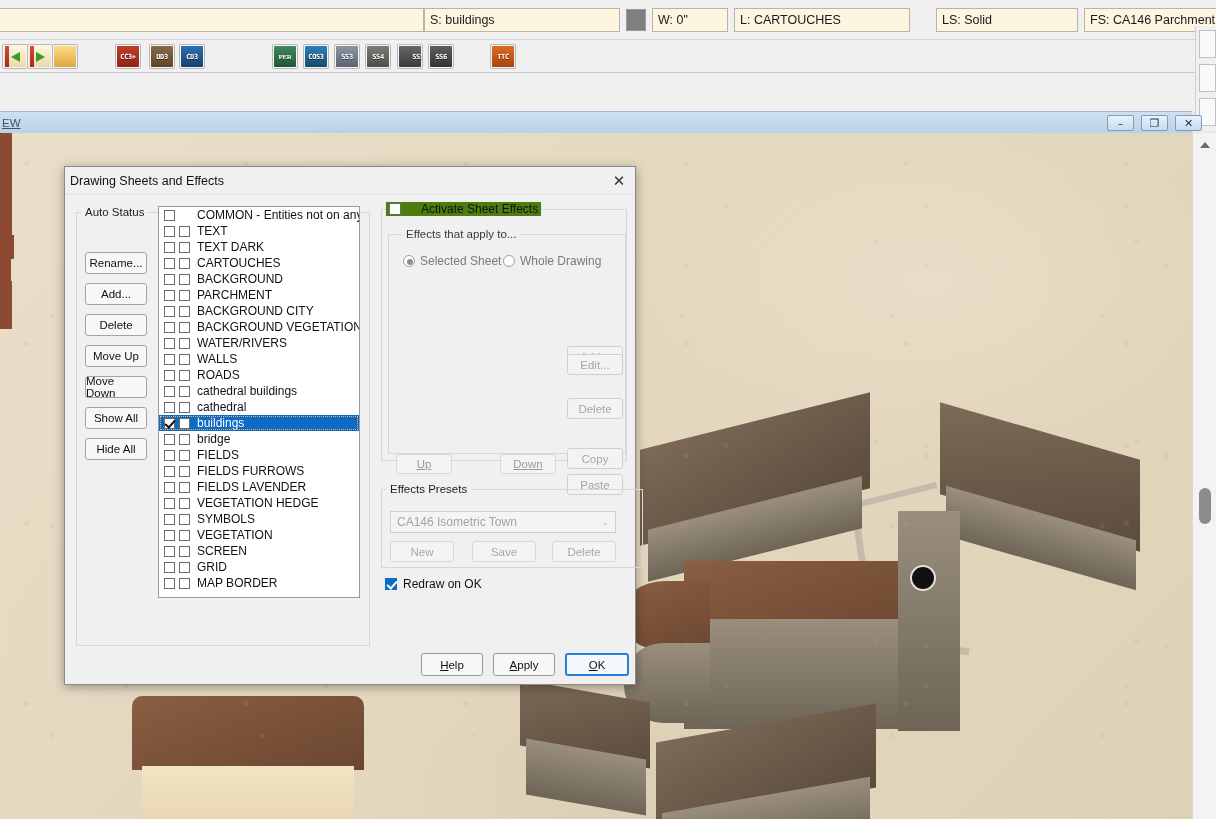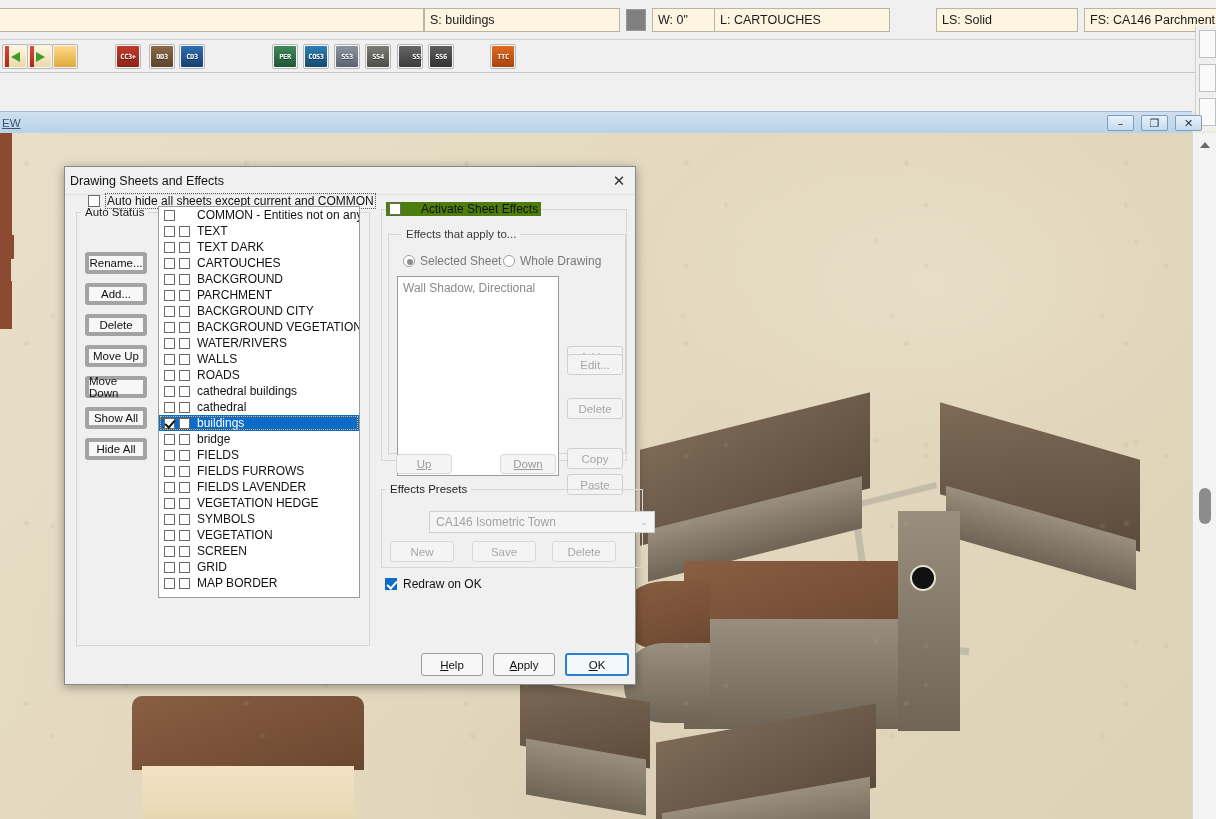--- a/index.html
+++ b/index.html
@@ -49,21 +49,21 @@
     position:absolute; top:8px; height:24px;
     background:#fdf5e0; border:1px solid #b9b4a4;
     display:flex; align-items:center; padding:0 5px;
     font-size:12.5px; color:#1a1a1a; white-space:nowrap; overflow:hidden;
   }
   #sf-blank { left:-4px; width:428px; }
   #sf-s     { left:424px; width:196px; }
   #sf-swatch{ left:626px; width:20px; top:9px; height:22px;
               background:#808080; border:1px solid #9a9a9a; }
   #sf-w     { left:652px; width:76px; }
-  #sf-l     { left:714px; width:176px; }
+  #sf-l     { left:734px; width:176px; }
   #sf-ls    { left:936px; width:142px; }
   #sf-fs    { left:1084px; width:146px; }
 
   
   #toolbar {
     position:absolute; left:0; top:40px; width:1216px; height:33px;
     background:#f0f0f0; border-bottom:1px solid #c8c8c8;
   }
   .tbtn {
     position:absolute; top:4px; width:26px; height:25px;
@@ -82,21 +82,21 @@
   .g-book { background:linear-gradient(180deg,#fff8e0,#ead9a8); position:relative; }
   .g-book::before{ content:""; position:absolute; left:1px; top:0; width:4px; height:100%;
                    background:linear-gradient(180deg,#d94a3a,#a32b1e); }
   .arrow { width:0;height:0;border-top:5px solid transparent;border-bottom:5px solid transparent; }
   .a-left  { border-right:9px solid #3f9b27; }
   .a-right { border-left:9px solid #3f9b27; }
   .g-folder{ background:linear-gradient(180deg,#ffd98a,#e0a93c); }
   .g-cc3 { background:linear-gradient(180deg,#c23a2a,#8e2317); }
   .g-dd3 { background:linear-gradient(180deg,#8a6a4a,#5d4429); }
   .g-cd3 { background:linear-gradient(180deg,#2e6fb5,#17406e); }
-  .g-per { background:linear-gradient(180deg,#3e8a5a,#1f5636); }
+  .g-per { background:linear-gradient(180deg,#3e8a5a,#1f5636);font-family:Liberation Serif, serif; }
   .g-cos { background:linear-gradient(180deg,#2d7fb8,#16496e); }
   .g-ss3 { background:linear-gradient(180deg,#8d94a0,#5a6370); }
   .g-ss4 { background:linear-gradient(180deg,#7d7d75,#4e4e48); }
   .g-ss5 { background:linear-gradient(180deg,#676767,#3b3b3b);padding-left:16px; }
   .g-ss6 { background:linear-gradient(180deg,#5e5e5e,#333); }
   .g-ttc { background:linear-gradient(180deg,#e06a22,#a84410); }
 
   
   #mdi-bar {
     position:absolute; left:0; top:111px; width:1192px; height:22px;
@@ -176,21 +176,21 @@
 
   #autohide-row {
     position:absolute; left:23px; top:26px; display:flex; align-items:center; gap:5px;
   }
   #autohide-label {
     font-size:12px; color:#111; border:1px dotted #555; padding:0 1px;
   }
 
   .sbtn {
     position:absolute; left:20px; width:62px; height:22px;
-    border:4px solid #a3a3a3; border-radius:3px; background:#f7f7f7;
+    border:1px solid #a3a3a3; border-radius:3px; background:#f7f7f7;
     font-size:11.5px; color:#111; display:flex; align-items:center; justify-content:center;
   }
 
   #sheet-list {
     position:absolute; left:93px; top:39px; width:202px; height:392px;
     background:#fff; border:1px solid #9a9a9a; overflow:hidden;
   }
   .lrow {
     height:16px; display:flex; align-items:center; gap:4px;
     padding-left:5px; font-size:12px; color:#111; white-space:nowrap;
@@ -230,21 +230,21 @@
     position:absolute; top:244px; width:56px; height:20px;
     border:1px solid #d8d8d8; border-radius:3px; background:#f4f4f4;
     font-size:11.5px; color:#9a9a9a; display:flex; align-items:center; justify-content:center;
   }
   .udline { text-decoration:underline; }
 
   #preset-select {
     position:absolute; left:8px; top:16px; width:226px; height:22px;
     border:1px solid #d0d0d0; background:#f4f4f4;
     display:flex; align-items:center; padding:0 6px;
-    font-size:12px; color:#a3a3a3;margin-left:39px;
+    font-size:12px; color:#a3a3a3;
   }
   #preset-caret { margin-left:auto; font-size:9px; color:#b5b5b5; }
   .pbtn {
     position:absolute; top:46px; width:64px; height:21px;
     border:1px solid #d8d8d8; border-radius:3px; background:#f4f4f4;
     font-size:11.5px; color:#a8a8a8; display:flex; align-items:center; justify-content:center;
   }
 
   #redraw-row { position:absolute; left:320px; top:410px; display:flex; align-items:center; gap:6px;justify-content:center; }
   #redraw-label{ font-size:12px; color:#111; }
@@ -380,24 +380,20 @@
 
   <div id="dlg-titlebar">
     <span id="dlg-title">Drawing Sheets and Effects</span>
     <div id="dlg-close">✕</div>
   </div>
 
   <fieldset class="grp" id="grp-sheet">
     <legend>Auto Status</legend>
   </fieldset>
 
-  <div id="autohide-row">
-    <span class="cb"></span>
-    <span id="autohide-label">Auto hide all sheets except current and COMMON</span>
-  </div>
 
   <div class="sbtn" style="top:85px;">Rename...</div>
   <div class="sbtn" style="top:116px;">Add...</div>
   <div class="sbtn" style="top:147px;">Delete</div>
   <div class="sbtn" style="top:178px;">Move Up</div>
   <div class="sbtn" style="top:209px;">Move Down</div>
   <div class="sbtn" style="top:240px;">Show All</div>
   <div class="sbtn" style="top:271px;">Hide All</div>
 
   <div id="sheet-list">
@@ -534,23 +530,20 @@
 
       <div class="radio-row" style="left:14px;">
         <span class="rd on"></span>
         <span>Selected Sheet</span>
       </div>
       <div class="radio-row" style="left:114px;">
         <span class="rd"></span>
         <span>Whole Drawing</span>
       </div>
 
-      <div id="eff-list">
-        <div>Wall Shadow, Directional</div>
-      </div>
 
       <div class="ebtn" style="top:106px;"><span class="uline">A</span>dd...</div>
       <div class="ebtn" style="top:114px;">Edit...</div>
       <div class="ebtn" style="top:158px;">Delete</div>
       <div class="ebtn" style="top:208px;">Copy</div>
       <div class="ebtn" style="top:234px;">Paste</div>
     </fieldset>
 
     <div class="updown" style="left:14px;">
         <span class="udline">Up</span>

